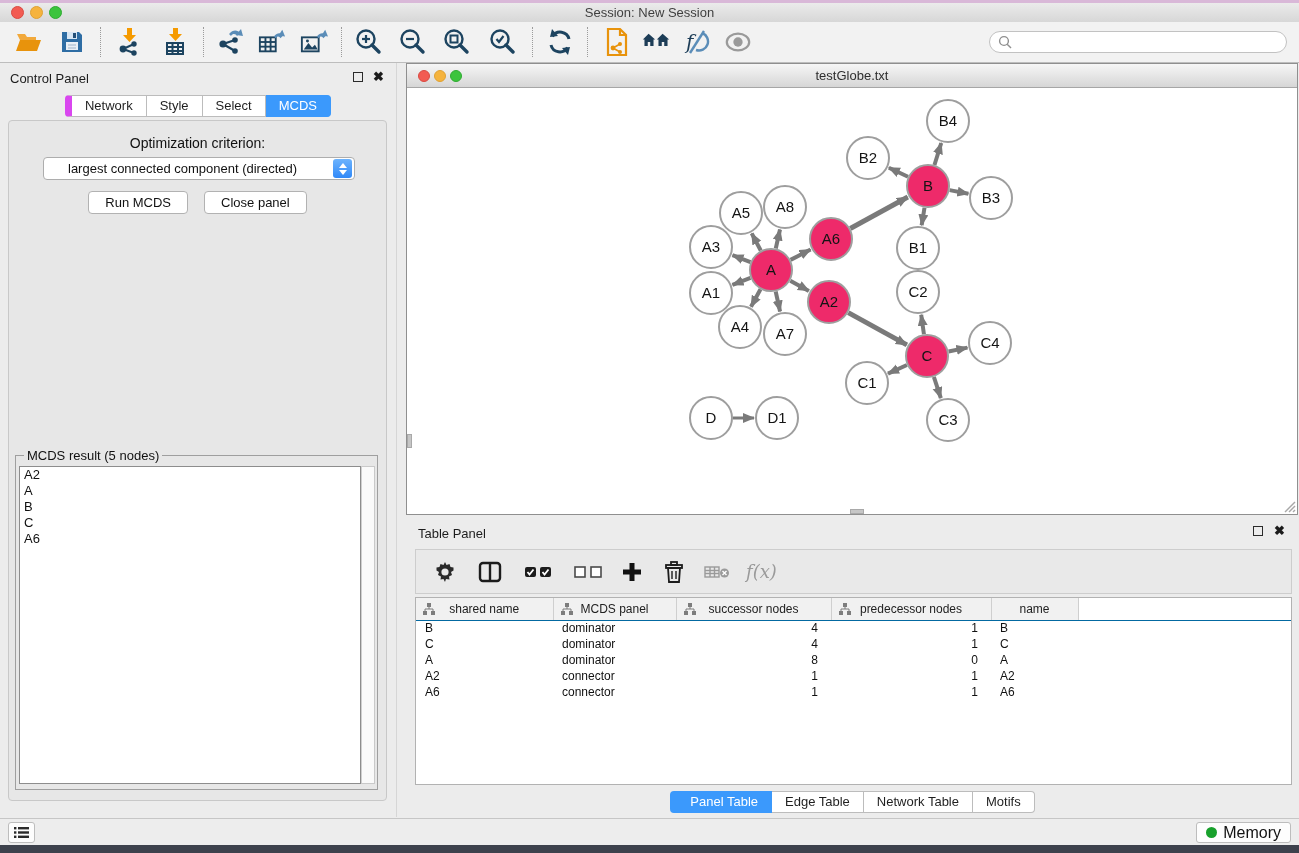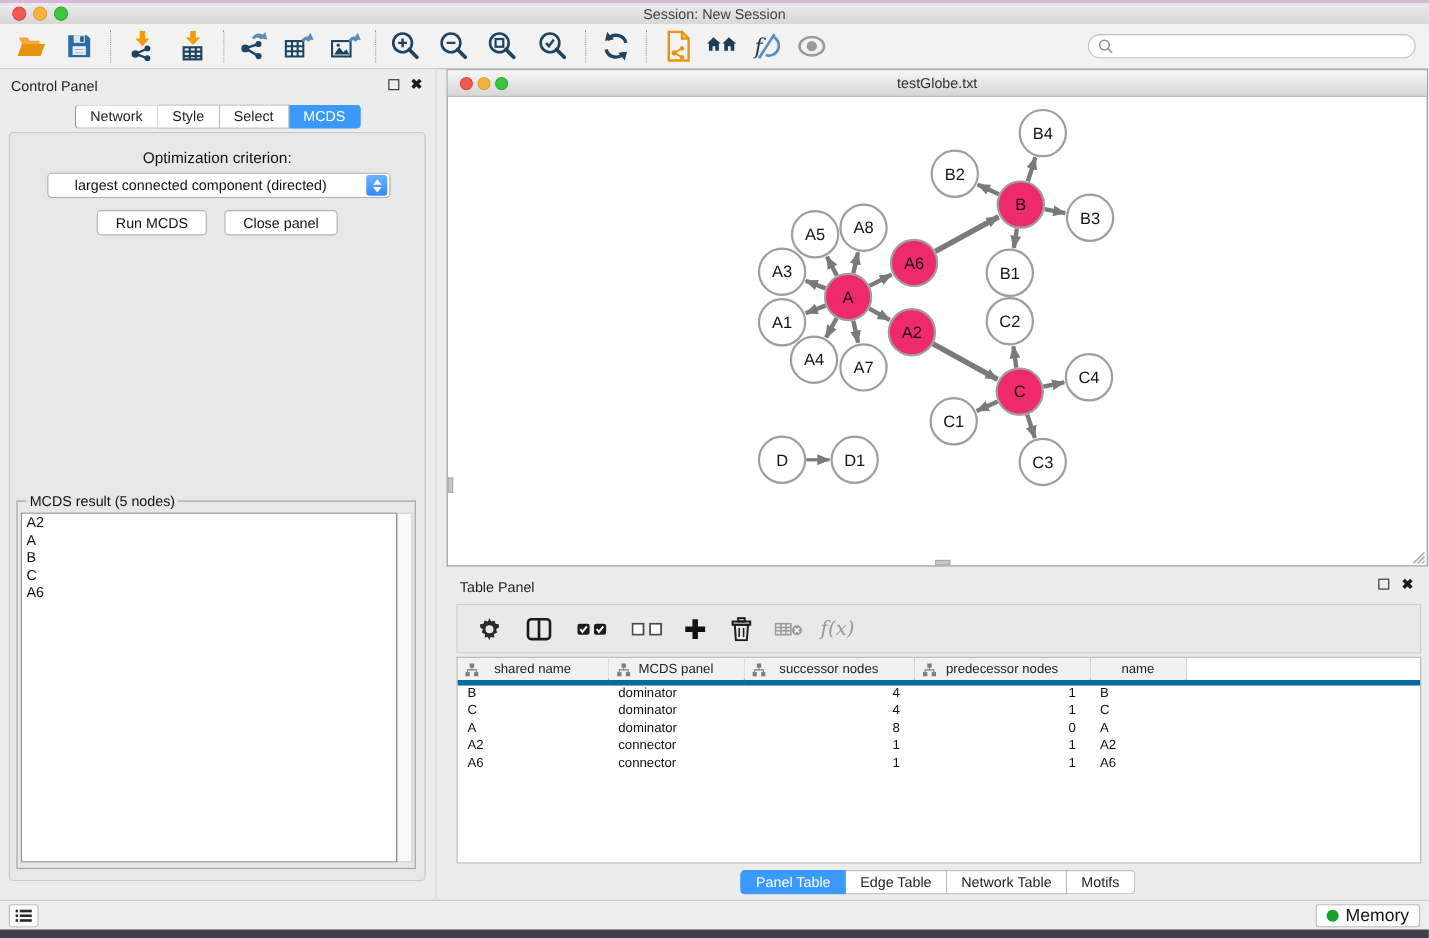--- a/index.html
+++ b/index.html
@@ -23,21 +23,21 @@
   .searchbox input { border:none; outline:none; flex:1; font-size:12px; background:transparent; margin-left:5px; }
 
   
   .control-panel { position:absolute; left:0; top:63px; width:397px; height:754px; background:#ececec; border-right:1px solid #d6d6d6; }
   .cp-header { position:absolute; left:0; top:0; width:100%; height:30px; }
   .cp-title { position:absolute; left:10px; top:8px; font-size:13px; color:#1d1d1d; }
   .float-box { position:absolute; top:9px; width:10px; height:10px; border:1.5px solid #2b2b2b; cursor:default; }
   .close-x { position:absolute; top:6px; font-size:13px; font-weight:bold; color:#1b1b1b; cursor:default; }
   .cp-tabs { position:absolute; left:0; top:32px; width:100%; display:flex; justify-content:center; }
   .seg { height:22px; line-height:20px; padding:0 13px; background:#fff; border:1px solid #bcbcbc; border-left:none; font-size:13px; color:#1f1f1f; cursor:default; }
-  .seg:first-child { border-left:1px solid #d946ef; border-radius:4px 0 0 4px; }
+  .seg:first-child { border-left:7px solid #d946ef; border-radius:4px 0 0 4px; }
   .seg:last-child { border-radius:0 4px 4px 0; }
   .seg.active { background:#3b99fc; border-color:#3b99fc; color:#fff; }
   .cp-body { position:absolute; left:8px; right:9px; top:57px; bottom:16px; background:#e7e7e7; border:1px solid #c8c8c8; border-radius:4px; }
   .opt-label { position:absolute; left:0; right:0; top:14px; text-align:center; font-size:14px; color:#111; }
   .combo { position:absolute; left:34px; top:36px; width:312px; height:23px; background:#fff; border:1px solid #adadad; border-radius:4px; display:flex; align-items:center; }
   .combo .val { flex:1; font-size:13px; color:#111; padding-left:24px; white-space:nowrap; }
   .stepper { width:19px; height:19px; margin-right:2px; background:linear-gradient(#6db3fd,#3089f8); border-radius:3px; display:flex; flex-direction:column; align-items:center; justify-content:center; gap:2px; }
   .tri-up { width:0; height:0; border-left:4px solid transparent; border-right:4px solid transparent; border-bottom:5px solid #fff; }
   .tri-down { width:0; height:0; border-left:4px solid transparent; border-right:4px solid transparent; border-top:5px solid #fff; }
   .cp-buttons { position:absolute; left:0; right:0; top:70px; display:flex; justify-content:center; gap:16px; }
@@ -58,21 +58,21 @@
   .mini-thumb { position:absolute; background:#c6c6c6; border:1px solid #a9a9a9; }
 
   
   .table-panel { position:absolute; left:406px; top:520px; width:893px; height:298px; background:#ececec; }
   .tp-title { position:absolute; left:12px; top:6px; font-size:13px; color:#1d1d1d; }
   .tp-toolbar { position:absolute; left:9px; right:7px; top:29px; height:45px; background:#e9e9e9; border:1px solid #cdcdcd; display:flex; align-items:center; }
   .tp-icon { display:flex; align-items:center; justify-content:center; height:30px; flex:none; cursor:default; }
   .fx { font-family:"DejaVu Serif", serif; font-style:italic; font-size:18px; color:#9a9a9a; }
   .tp-table-wrap { position:absolute; left:9px; right:7px; top:77px; height:188px; background:#fff; border:1px solid #b2b2b2; overflow:hidden; }
   table.data { border-collapse:collapse; table-layout:fixed; width:100%; }
-  table.data th { height:22px; background:#f1f1f1; border-bottom:5px solid #0369a1; border-right:1px solid #cfcfcf; font-size:12px; font-weight:normal; color:#222; position:relative; text-align:center; }
+  table.data th { height:22px; background:#f1f1f1; border-bottom:1px solid #0369a1; border-right:1px solid #cfcfcf; font-size:12px; font-weight:normal; color:#222; position:relative; text-align:center; }
   table.data th.filler { background:#fff; border-right:none; }
   table.data th .col-icon { position:absolute; left:7px; top:5px; }
   table.data td { height:16px; font-size:12px; color:#111; padding:0 9px; white-space:nowrap; overflow:hidden; }
   table.data td.num { text-align:right; padding-right:13px; }
   .tp-tabs { position:absolute; left:0; right:0; top:271px; display:flex; justify-content:center; }
 
   
   .statusbar { position:absolute; left:0; top:818px; width:100%; height:27px; background:#ededed; border-top:1px solid #c6c6c6; }
   .sb-left-btn { position:absolute; left:8px; top:3px; width:27px; height:21px; background:#fdfdfd; border:1px solid #bdbdbd; border-radius:3px; display:flex; align-items:center; justify-content:center; }
   .sb-memory { position:absolute; right:8px; top:3px; height:21px; background:#fdfdfd; border:1px solid #bdbdbd; border-radius:3px; display:flex; align-items:center; padding:0 9px; gap:6px; font-size:16px; color:#111; }

